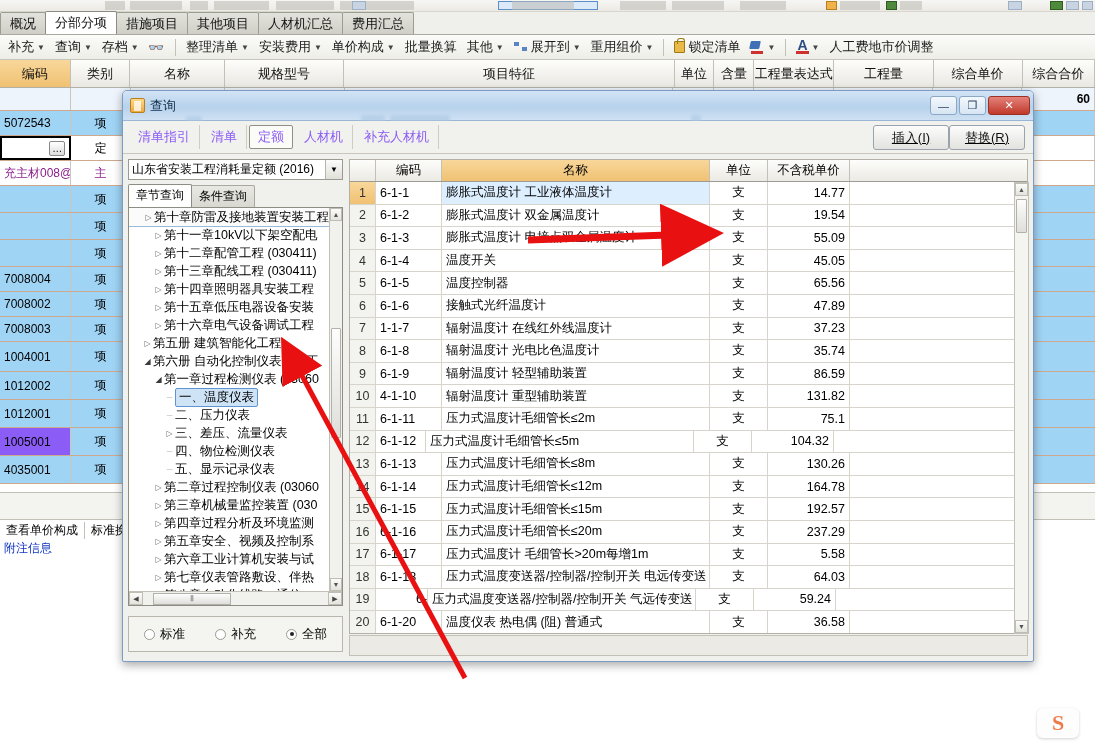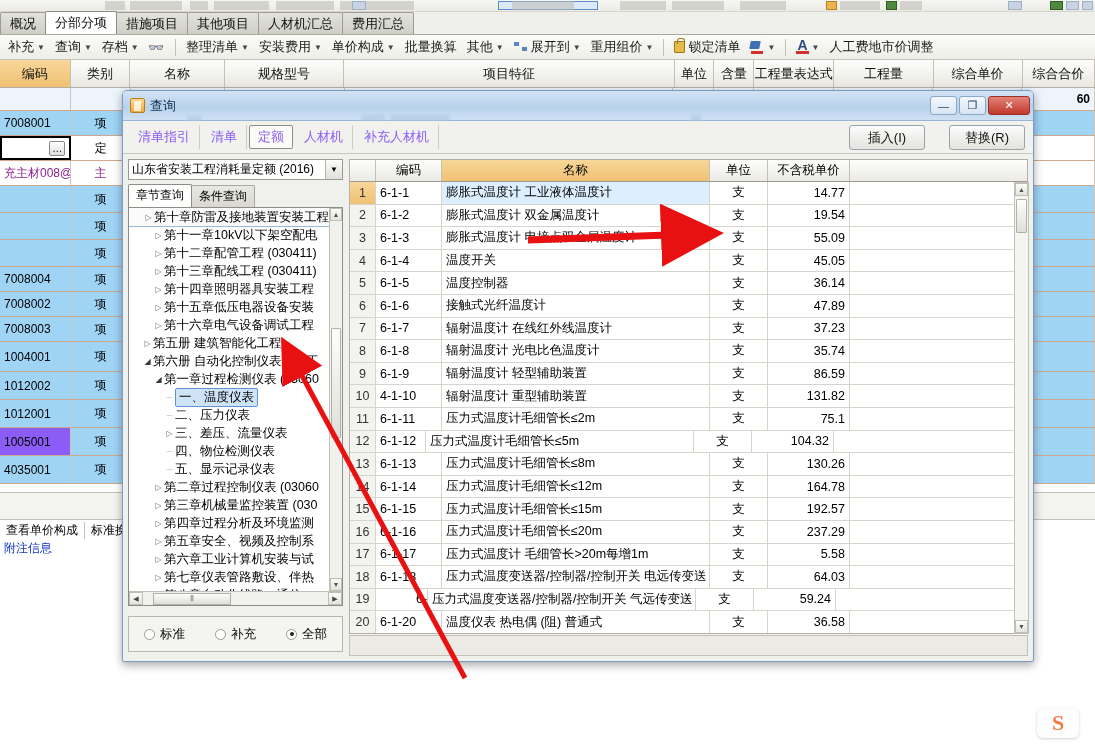--- a/index.html
+++ b/index.html
@@ -127,21 +127,21 @@
 
   .dlg-tabrow {
     height:33px; background:#f1f1ed; border-bottom:1px solid #c9c6bd;
     display:flex; align-items:center; padding-left:6px; position:relative;
   }
   .dtab {
     font-size:13px; color:#8b5cf6; padding:3px 9px; margin-right:2px;
     border-right:1px solid #cfccc3;
   }
   .dtab.sel { border:1px solid #8f8f86; background:#fbfbf8; border-radius:2px; padding:2px 8px; }
-  .dlg-actions { position:absolute; right:8px; top:4px; display:flex; gap:24px; }
+  .dlg-actions { position:absolute; right:8px; top:4px; display:flex; gap:0;text-decoration:underline; }
   .abtn {
     width:76px;height:25px; border:1px solid #9aa3ad; border-radius:3px;
     background:linear-gradient(#fcfcfc,#e2e2de);
     display:flex;align-items:center;justify-content:center;
     font-size:13px; color:#111;
   }
 
   .dlg-body { position:absolute; left:0; top:64px; right:0; bottom:0; }
 
   .left-pane { position:absolute; left:5px; top:4px; width:215px; bottom:5px; }
@@ -343,21 +343,21 @@
         <div class="cell " style="width: 132px; background: rgb(238, 244, 251);"></div>
         <div class="cell " style="width: 365px; background: rgb(238, 244, 251);"></div>
         <div class="cell ctr" style="width: 44px; background: rgb(238, 244, 251);"></div>
         <div class="cell num" style="width: 44px; background: rgb(238, 244, 251);"></div>
         <div class="cell num" style="width: 88px; background: rgb(238, 244, 251);"></div>
         <div class="cell num" style="width: 110px; background: rgb(238, 244, 251);"></div>
         <div class="cell num" style="width: 98px; background: rgb(238, 244, 251);"></div>
         <div class="cell num" style="width: 80px; background: rgb(238, 244, 251); font-weight: bold;">60</div>
       </div>
       <div class="grow" style="height: 25px;">
-        <div class="cell " style="width: 78px; background: rgb(160, 212, 245);">7008001</div>
+        <div class="cell " style="width: 78px; background: rgb(160, 212, 245);">5072543</div>
         <div class="cell ctr" style="width: 66px; background: rgb(160, 212, 245);">项</div>
         <div class="cell " style="width: 104px; background: rgb(160, 212, 245);"></div>
         <div class="cell " style="width: 132px; background: rgb(160, 212, 245);"></div>
         <div class="cell " style="width: 365px; background: rgb(160, 212, 245);"></div>
         <div class="cell ctr" style="width: 44px; background: rgb(160, 212, 245);"></div>
         <div class="cell num" style="width: 44px; background: rgb(160, 212, 245);"></div>
         <div class="cell num" style="width: 88px; background: rgb(160, 212, 245);"></div>
         <div class="cell num" style="width: 110px; background: rgb(160, 212, 245);"></div>
         <div class="cell num" style="width: 98px; background: rgb(160, 212, 245);">76.39</div>
         <div class="cell num" style="width: 80px; background: rgb(160, 212, 245);"></div>
@@ -770,34 +770,34 @@
               <div class="c nm" style="width: 268px;">温度开关</div>
               <div class="c ctr" style="width: 58px;">支</div>
               <div class="c num" style="width: 82px;">45.05</div>
               <div class="c" style="flex: 1 1 0%; border-right: none;"></div>
             </div>
             <div class="rtr">
               <div class="c idx" style="width: 26px;">5</div>
               <div class="c " style="width: 66px;">6-1-5</div>
               <div class="c nm" style="width: 268px;">温度控制器</div>
               <div class="c ctr" style="width: 58px;">支</div>
-              <div class="c num" style="width: 82px;">36.14</div>
+              <div class="c num" style="width: 82px;">65.56</div>
               <div class="c" style="flex: 1 1 0%; border-right: none;"></div>
             </div>
             <div class="rtr">
               <div class="c idx" style="width: 26px;">6</div>
               <div class="c " style="width: 66px;">6-1-6</div>
               <div class="c nm" style="width: 268px;">接触式光纤温度计</div>
               <div class="c ctr" style="width: 58px;">支</div>
               <div class="c num" style="width: 82px;">47.89</div>
               <div class="c" style="flex: 1 1 0%; border-right: none;"></div>
             </div>
             <div class="rtr">
               <div class="c idx" style="width: 26px;">7</div>
-              <div class="c " style="width: 66px;">6-1-7</div>
+              <div class="c " style="width: 66px;">1-1-7</div>
               <div class="c nm" style="width: 268px;">辐射温度计 在线红外线温度计</div>
               <div class="c ctr" style="width: 58px;">支</div>
               <div class="c num" style="width: 82px;">37.23</div>
               <div class="c" style="flex: 1 1 0%; border-right: none;"></div>
             </div>
             <div class="rtr">
               <div class="c idx" style="width: 26px;">8</div>
               <div class="c " style="width: 66px;">6-1-8</div>
               <div class="c nm" style="width: 268px;">辐射温度计 光电比色温度计</div>
               <div class="c ctr" style="width: 58px;">支</div>

